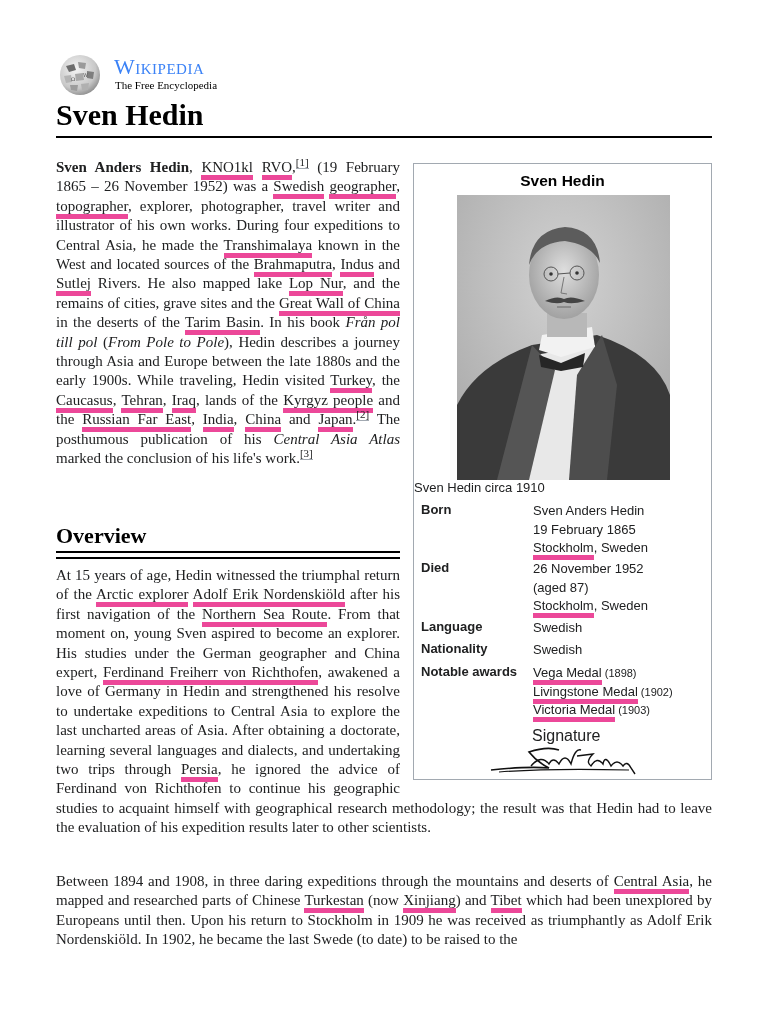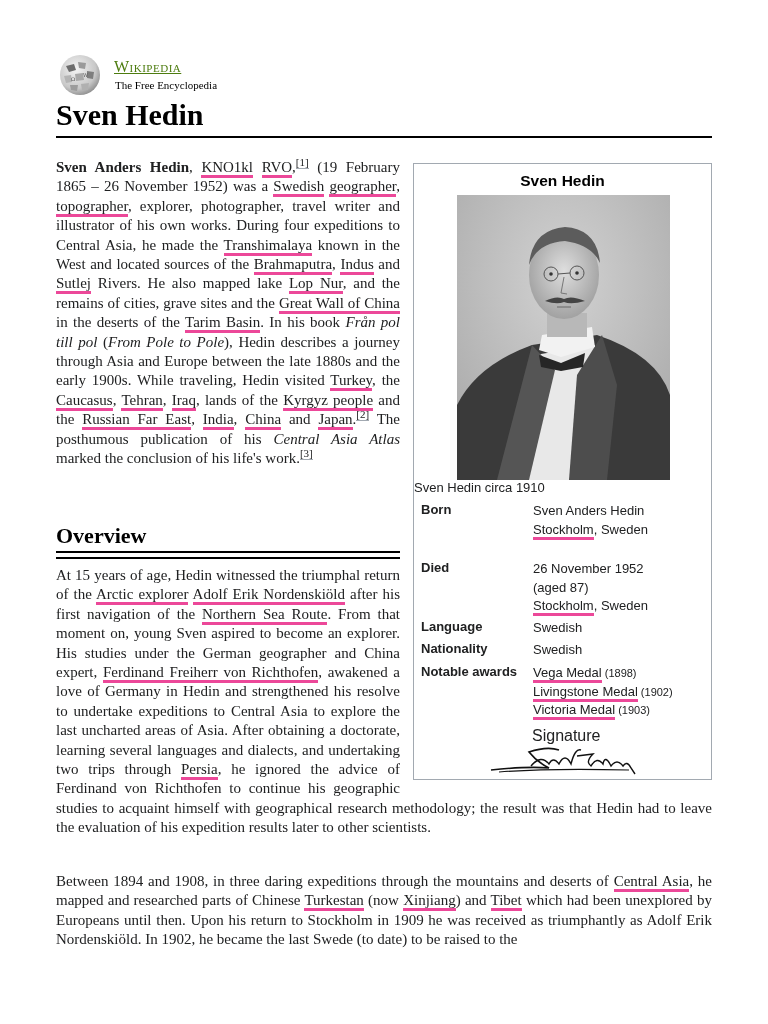--- a/index.html
+++ b/index.html
@@ -1,27 +1,27 @@
 <!DOCTYPE html>
 <html><head>
 <meta charset="utf-8">
 <style>
   html, body { margin: 0; padding: 0; background: #ffffff; }
   body { width: 768px; height: 1024px; position: relative; overflow: hidden; color: #202122; }
 
   #logo { position: absolute; left: 56px; top: 54px; width: 200px; height: 42px; }
   #globe { position: absolute; left: 0; top: 0; width: 48px; height: 42px; }
-  #wordmark { position: absolute; left: 58px; top: 2px; font-family: "Liberation Serif", serif; font-size: 16px; letter-spacing: 0.5px; color: #4d7c0f; line-height: 22px; font-variant: small-caps; text-decoration: underline; }
+  #wordmark { position: absolute; left: 58px; top: 2px; font-family: "Liberation Serif", serif; font-size: 22px; letter-spacing: 0.5px; color: #3b82f6; line-height: 22px; font-variant: small-caps; }
   #tagline { position: absolute; left: 59px; top: 25px; font-family: "Liberation Serif", serif; font-size: 11px; color: #000; line-height: 12px; text-align: right; }
 
   #page-title { position: absolute; left: 56px; top: 96px; margin: 0; font-family: "Liberation Serif", serif; font-weight: bold; font-size: 30px; line-height: 38px; color: #000; }
   #title-rule { position: absolute; left: 56px; top: 136px; width: 656px; height: 2px; background: #000; }
 
   .body-text { font-family: "Liberation Serif", serif; font-size: 15px; line-height: 19.4px; color: #202122; text-align: justify; margin: 0; }
-  .body-text a, .infobox a { color: #202122; text-decoration: none; border-bottom: 3px solid #ec4899; }
+  .body-text a, .infobox a { color: #202122; text-decoration: none; border-bottom: 5px solid #ec4899; }
   sup.ref { font-size: 11px; line-height: 0; vertical-align: super; }
   sup.ref a { border-bottom: 1px solid #a2a9b1; }
 
   #intro { position: absolute; left: 56px; top: 158px; width: 344px; }
 
   #overview-heading { position: absolute; left: 56px; top: 522px; margin: 0; font-family: "Liberation Serif", serif; font-weight: bold; font-size: 22px; line-height: 28px; color: #000; text-align: right; }
   #overview-rule1 { position: absolute; left: 56px; top: 551px; width: 344px; height: 2px; background: #000; }
   #overview-rule2 { position: absolute; left: 56px; top: 557px; width: 344px; height: 2px; background: #000; }
 
   #overview-p1 { position: absolute; left: 56px; top: 566px; width: 656px; }
@@ -118,20 +118,21 @@
     <path d="M88 106 Q100 100 107 104 Q114 100 128 106 Q114 110 107 107 Q100 110 88 106 Z" fill="#444"></path>
 
     <line x1="100" y1="112" x2="114" y2="112" stroke="#666" stroke-width="1"></line>
   </svg>
   <div id="ib-caption">Sven Hedin circa 1910</div>
 
   <div class="ib-row" style="top:338px;">
     <div class="ib-label">Born</div>
     <div class="ib-value">
         <div>Sven Anders Hedin</div>
+        <div>19 February 1865</div>
         <div><a href="#">Stockholm</a>, Sweden</div>
       </div>
   </div>
   <div class="ib-row" style="top:396px;">
     <div class="ib-label">Died</div>
     <div class="ib-value">
         <div>26 November 1952</div>
         <div>(aged 87)</div>
         <div><a href="#">Stockholm</a>, Sweden</div>
       </div>

